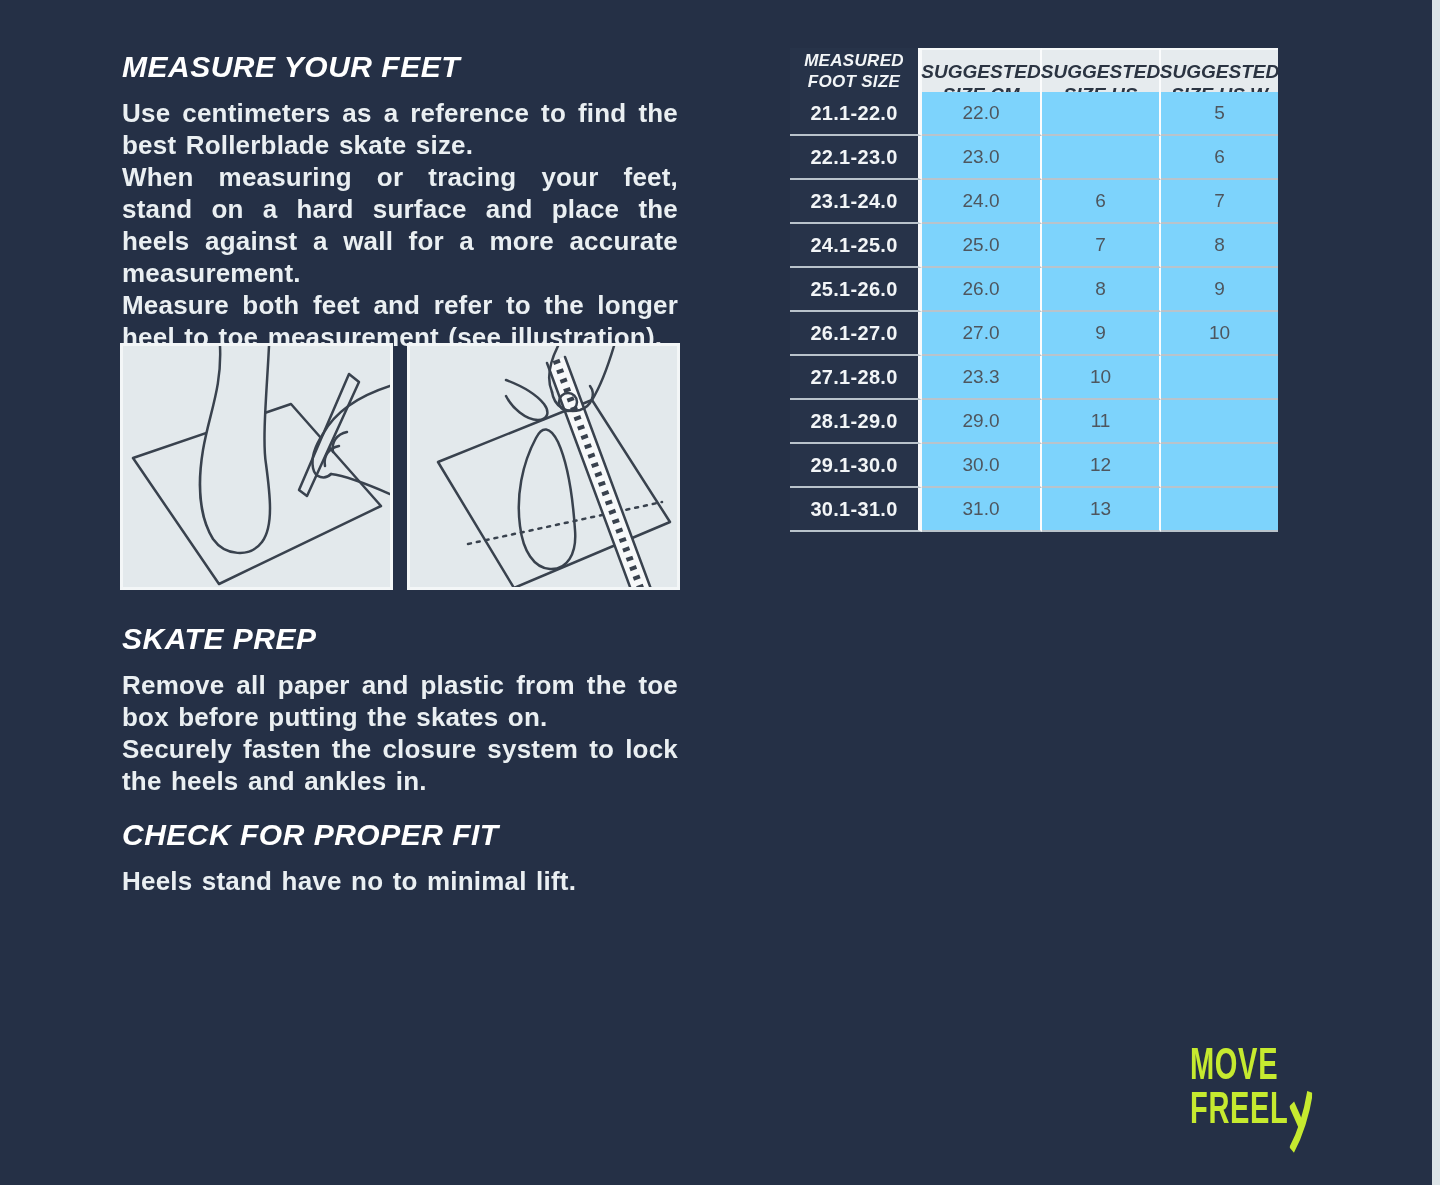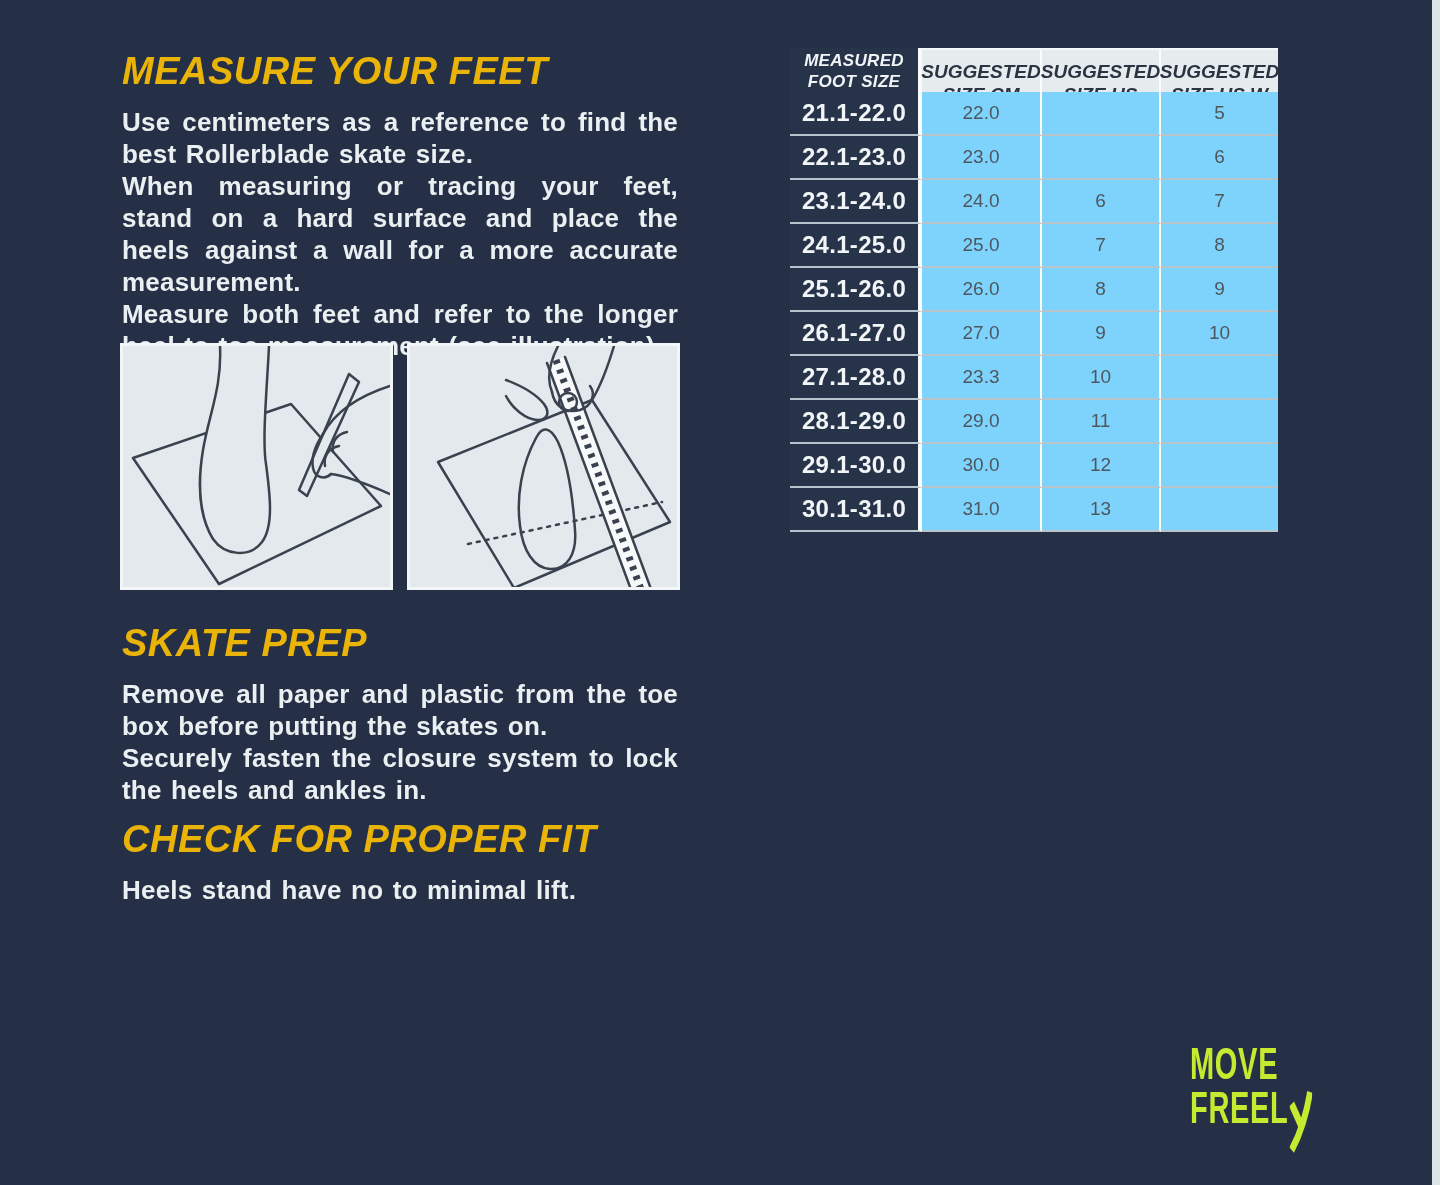--- a/index.html
+++ b/index.html
@@ -14,22 +14,22 @@
     background:#dce4e7;
   }
   
   .text-section{
     position:absolute;left:122px;width:556px;color:#eaeff2;
   }
   .sec-1{top:50px;}
   .sec-2{top:622px;}
   .sec-3{top:818px;}
   .section-heading{
-    font-style:italic;font-weight:bold;font-size:38px;
-    letter-spacing:0.5px;color:#eab308;margin:0 0 13px 0;
+    font-style:italic;font-weight:bold;font-size:30px;
+    letter-spacing:0.5px;color:#ffffff;margin:0 0 13px 0;
   }
   .body-text{
     font-size:26px;font-weight:bold;line-height:32px;
     text-align:justify;text-align-last:left;
     margin:0;letter-spacing:0.2px;word-spacing:2px;
   }
   
   .illustrations{
     position:absolute;left:120px;top:343px;display:flex;gap:14px;
   }
@@ -46,21 +46,21 @@
     display:grid;grid-template-columns:132px 120px 119px 117px;
     grid-auto-rows:44px;
   }
   .tc{
     box-sizing:border-box;display:flex;align-items:center;justify-content:center;
     border-bottom:2px solid #b9c3cb;text-align:center;
   }
   .tc.h{height:70px;font-style:italic;font-weight:bold;font-size:17px;line-height:1.22;padding:0 4px;}
   .tc.dark{
     background:#273349;color:#f2f5f7;font-weight:bold;
-    border-right:4px solid #f8fafb;font-size:24px;letter-spacing:0.3px;
+    border-right:4px solid #f8fafb;font-size:20px;letter-spacing:0.3px;
   }
   .tc.dark.h{font-size:17px;}
   .tc.light{
     background:#7dd3fc;color:#4e565e;font-size:19px;
     border-right:2px solid #fbfcfd;
   }
   .tc.light.h{background:#e6ebee;color:#2b3442;border-top:2px solid #f6f8f9;}
   .tc.last{border-right:none;}
   
   .logo{

